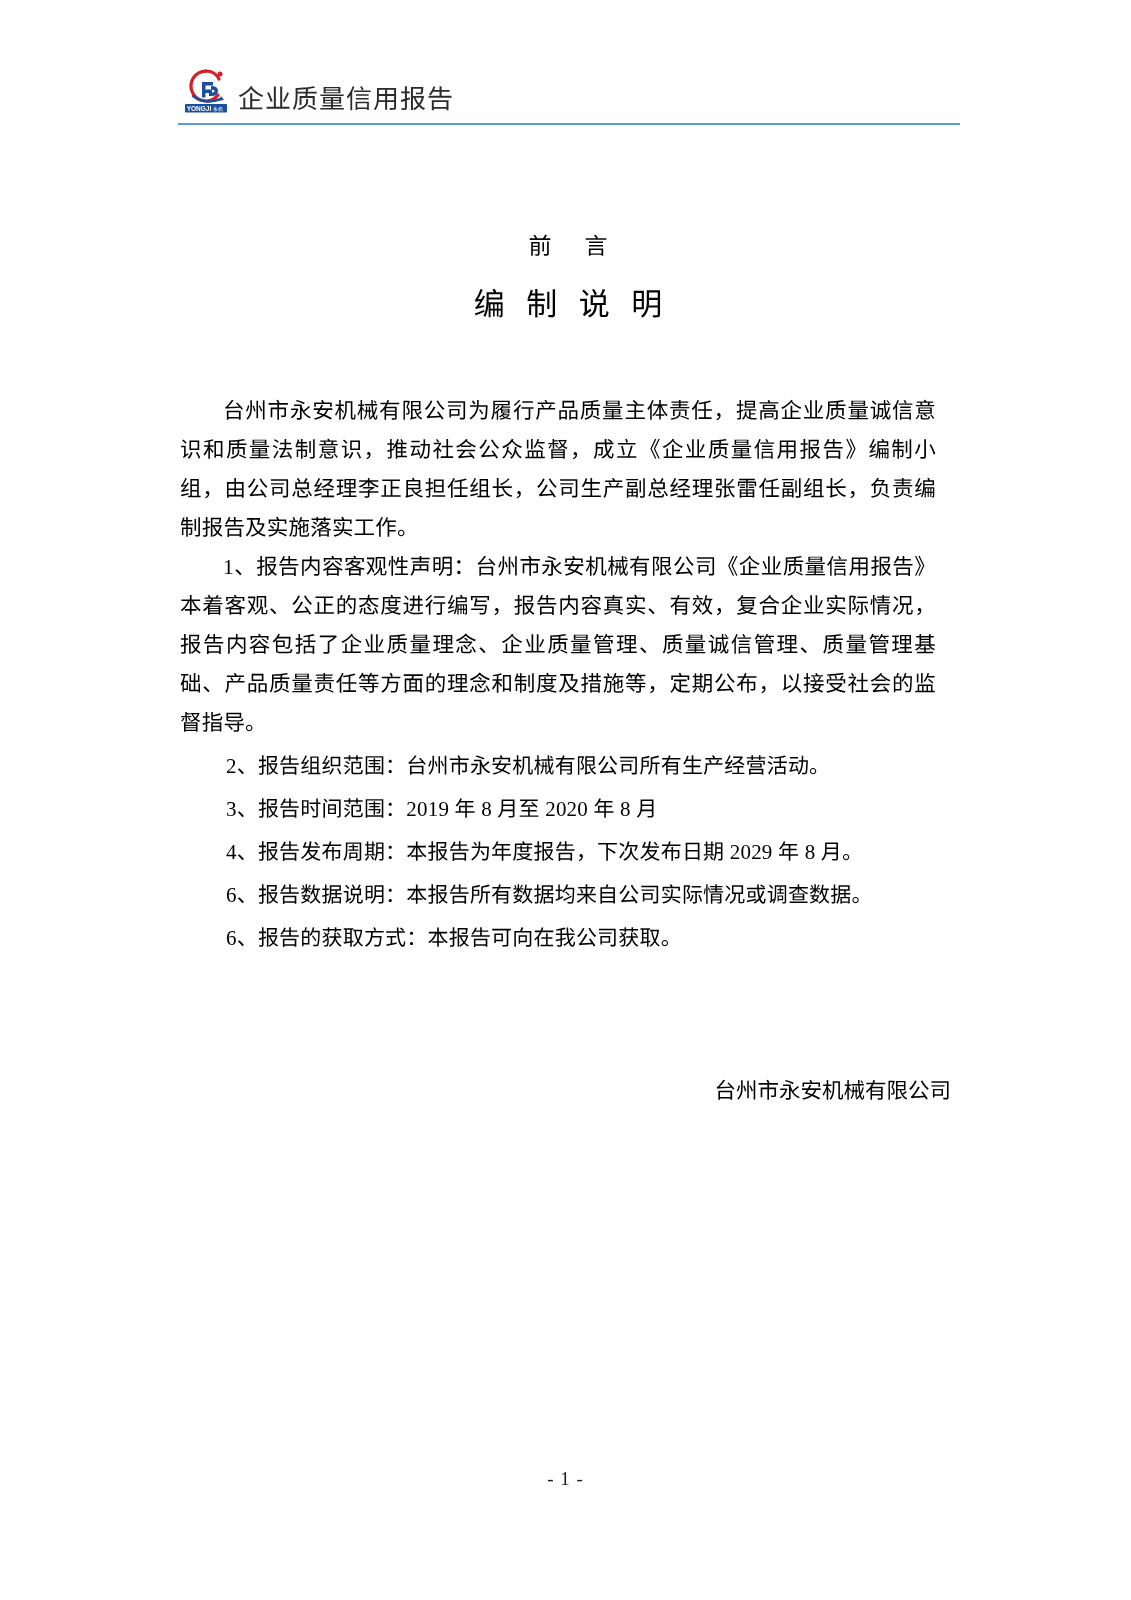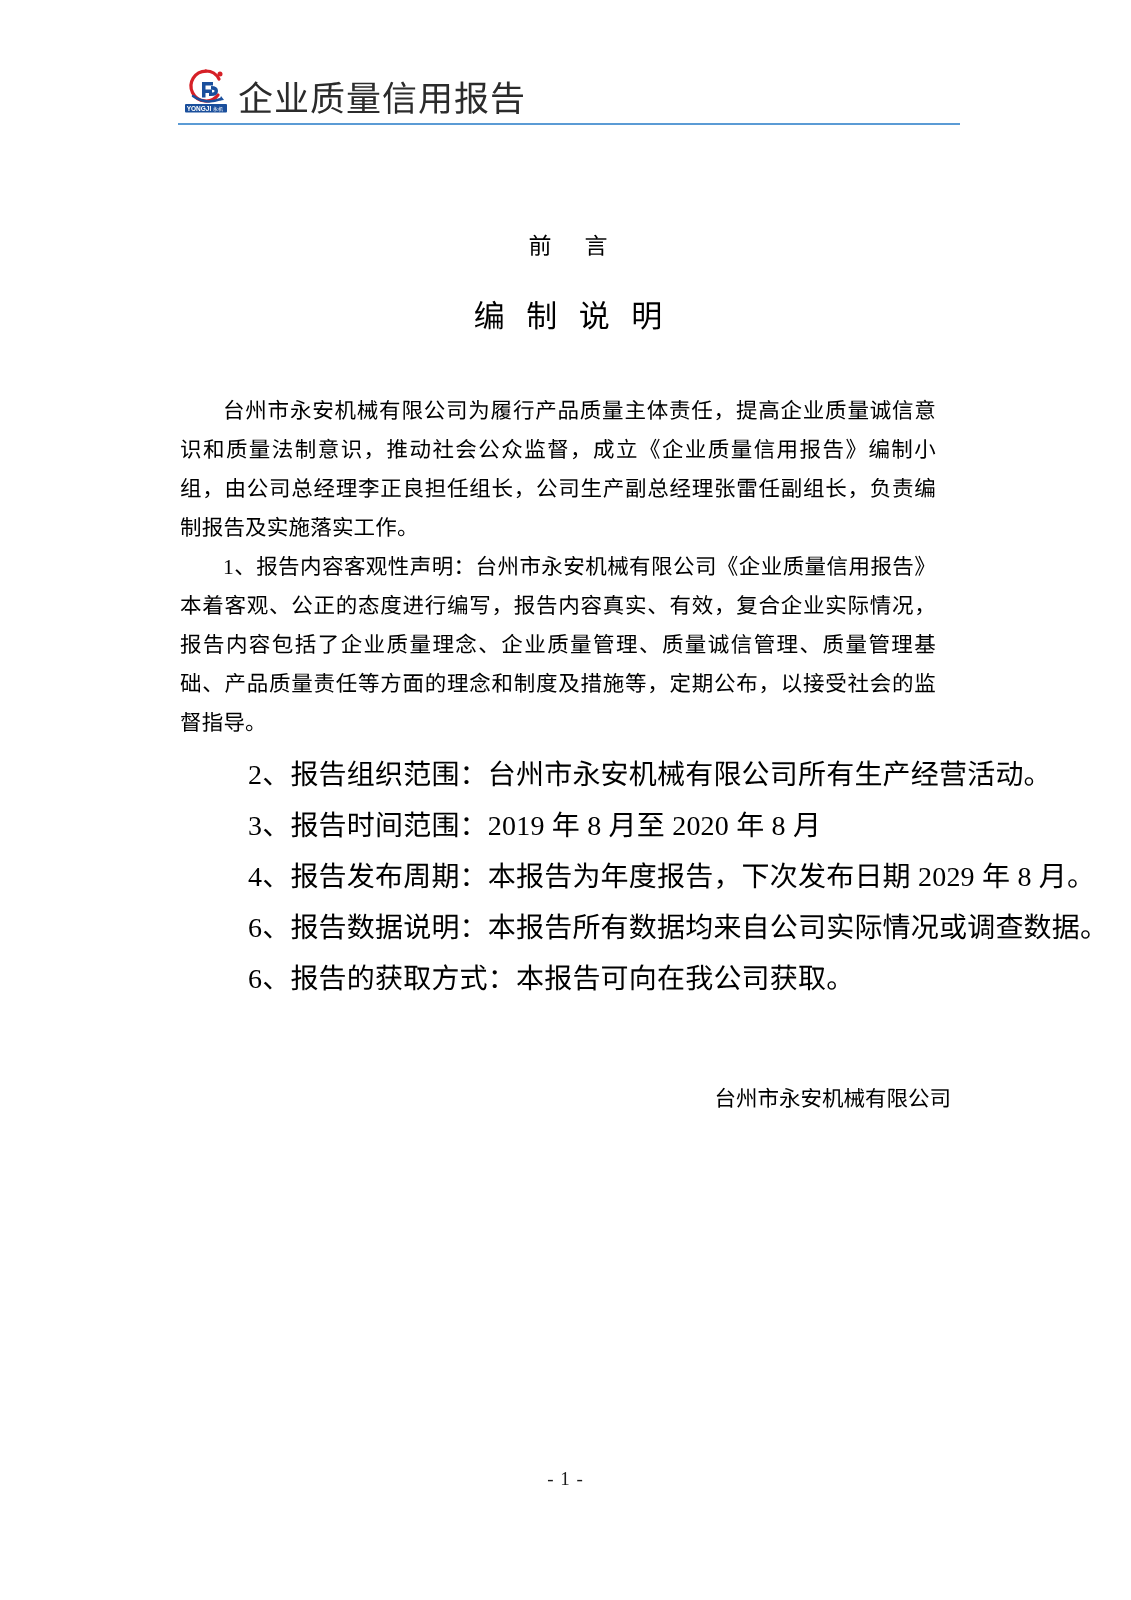--- a/index.html
+++ b/index.html
@@ -43,21 +43,21 @@
     flex: 0 0 56px;
     margin-bottom: 2px;
   }
   .brand-logo svg {
     display: block;
     width: 56px;
     height: 52px;
   }
   .header-title {
     font-family: "Liberation Serif", "DejaVu Serif", serif;
-    font-size: 35px;
+    font-size: 26px;
     line-height: 37px;
     color: #2b2b2b;
     letter-spacing: 1px;
     margin-left: 4px;
     white-space: nowrap;
     font-weight: 400;
   }
   .header-rule {
     position: absolute;
     left: 178px;
@@ -83,21 +83,21 @@
     letter-spacing: 2px;
     white-space: pre;
   }
   .title-sub {
     font-family: "Liberation Serif", "DejaVu Serif", serif;
     font-size: 31px;
     line-height: 50px;
     color: #000;
     letter-spacing: 2px;
     white-space: pre;
-    margin-top: 20px;
+    margin-top: 8px;
   }
 
   
   .body-block {
     position: absolute;
     left: 180px;
     top: 392px;
     width: 772px;
   }
   .para {
@@ -109,43 +109,42 @@
     text-justify: inter-ideograph;
     text-indent: 2em;
     margin: 0 16px 0 0;
     letter-spacing: 0.2px;
   }
   .para + .para {
     margin-top: 0;
   }
   .item {
     font-family: "Liberation Serif", "DejaVu Serif", serif;
-    font-size: 28px;
+    font-size: 21px;
     line-height: 39px;
     color: #000;
     text-indent: 2em;
-    margin: 12px;
+    margin: 4px;
     letter-spacing: 0.2px;
     white-space: nowrap;
   }
 
   
   .signature {
     position: absolute;
     right: 180px;
     top: 1072px;
     text-align: right;
   }
   .sig-line {
     font-family: "Liberation Serif", "DejaVu Serif", serif;
     font-size: 21.5px;
     line-height: 38px;
     color: #000;
     white-space: nowrap;
-    margin-top: 8px;
   }
 
   
   .doc-footer {
     position: absolute;
     left: 0;
     top: 1468px;
     width: 1131px;
     text-align: center;
   }

